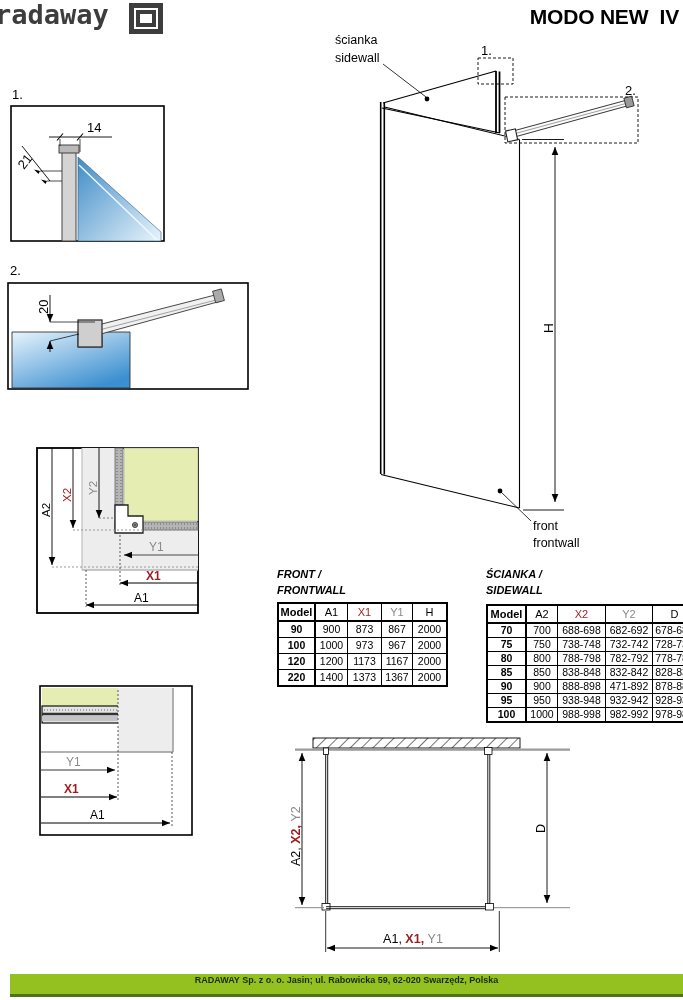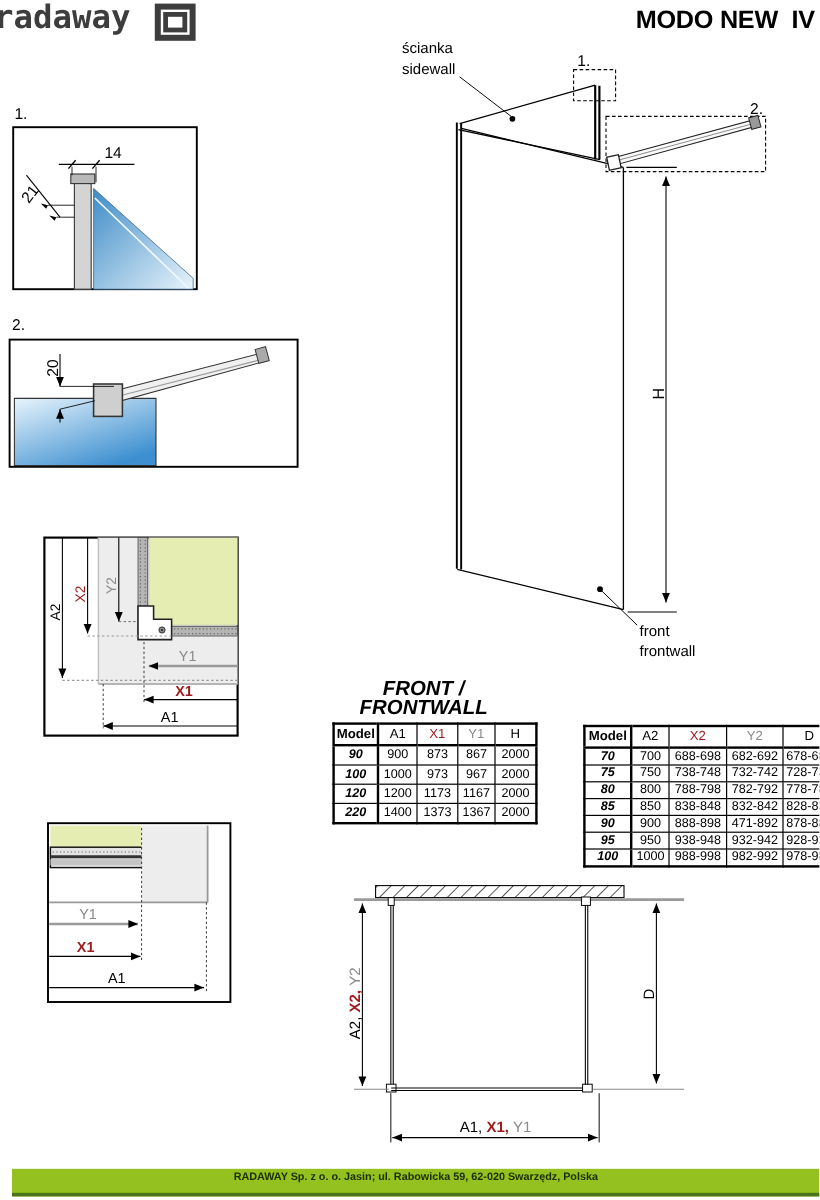--- a/index.html
+++ b/index.html
@@ -13,34 +13,34 @@
   .logo-mark{position:absolute;left:129px;top:3px;width:34px;height:31px;
              border:5px solid #3d3d3d;box-sizing:border-box;}
   .logo-mark-inner{position:absolute;left:2px;top:2px;right:2px;bottom:2px;border:4px solid #3d3d3d;}
   .doc-title{position:absolute;top:5px;right:4px;font-size:21px;font-weight:bold;
              letter-spacing:-0.2px;white-space:pre;}
 
   
   .ref-label{position:absolute;font-size:13px;}
 
   
-  .tbl-title{position:absolute;text-align:center;font-weight:bold;font-style:italic;
-             font-size:17px;line-height:16px;}
+  .tbl-title{position:absolute;text-align:left;font-weight:bold;font-style:italic;
+             font-size:11px;line-height:16px;}
 
   
   .spec-table{position:absolute;border-collapse:collapse;table-layout:fixed;
               border:2px solid #000;text-align:center;}
   .spec-table th,.spec-table td{border:1px solid #000;padding:0 1px;white-space:nowrap;
               font-size:10.5px;line-height:1;}
   .spec-table th{font-size:11px;font-weight:bold;height:16px;border-bottom:2px solid #000;}
   .spec-table th:not(:first-child){font-weight:normal;}
   .spec-table th:first-child,.spec-table td:first-child{border-right:2px solid #000;}
   .spec-table th:nth-child(3){color:#9e1b1e;}
   .spec-table th:nth-child(4){color:#8a8a8a;}
-  .spec-table td:first-child{font-weight:bold;font-style:italic;}
+  .spec-table td:first-child{font-weight:bold;}
   #front-table td{height:15px;}
   #side-table td{height:13px;}
 
   
   .footer-bar{position:absolute;left:10px;top:974px;width:673px;height:20px;
               background:#94c11f;border-bottom:3px solid #4c721b;text-align:center;
               color:#1b2d04;font-weight:bold;font-size:9px;line-height:9.5px;}
   .footer-bar p{margin:0;}
   .footer-line1{padding-top:2px;}
 
@@ -322,20 +322,24 @@
         <tr>
           <td>220</td>
           <td>1400</td>
           <td>1373</td>
           <td>1367</td>
           <td>2000</td>
         </tr>
       </tbody>
   </table>
 
+  <div class="tbl-title" style="left:486px;top:566px;width:193px;">
+    <div>ŚCIANKA /</div>
+    <div>SIDEWALL</div>
+  </div>
   <table id="side-table" class="spec-table" style="left:486px;top:604px;width:193px;">
     <thead>
       <tr>
         <th style="width:35px">Model</th>
         <th style="width:28px">A2</th>
         <th style="width:45px">X2</th>
         <th style="width:44px">Y2</th>
         <th style="width:41px">D</th>
       </tr>
     </thead>

